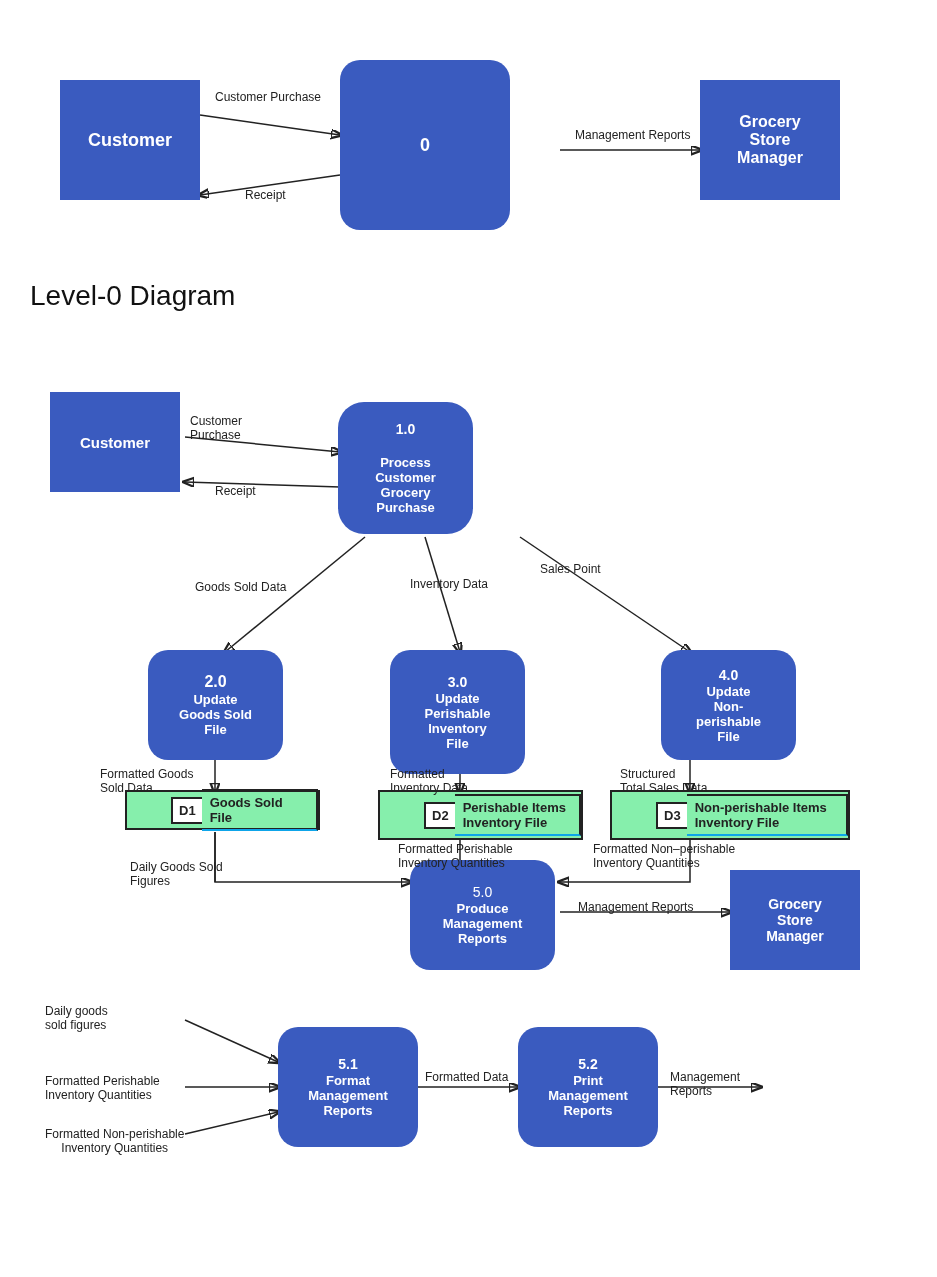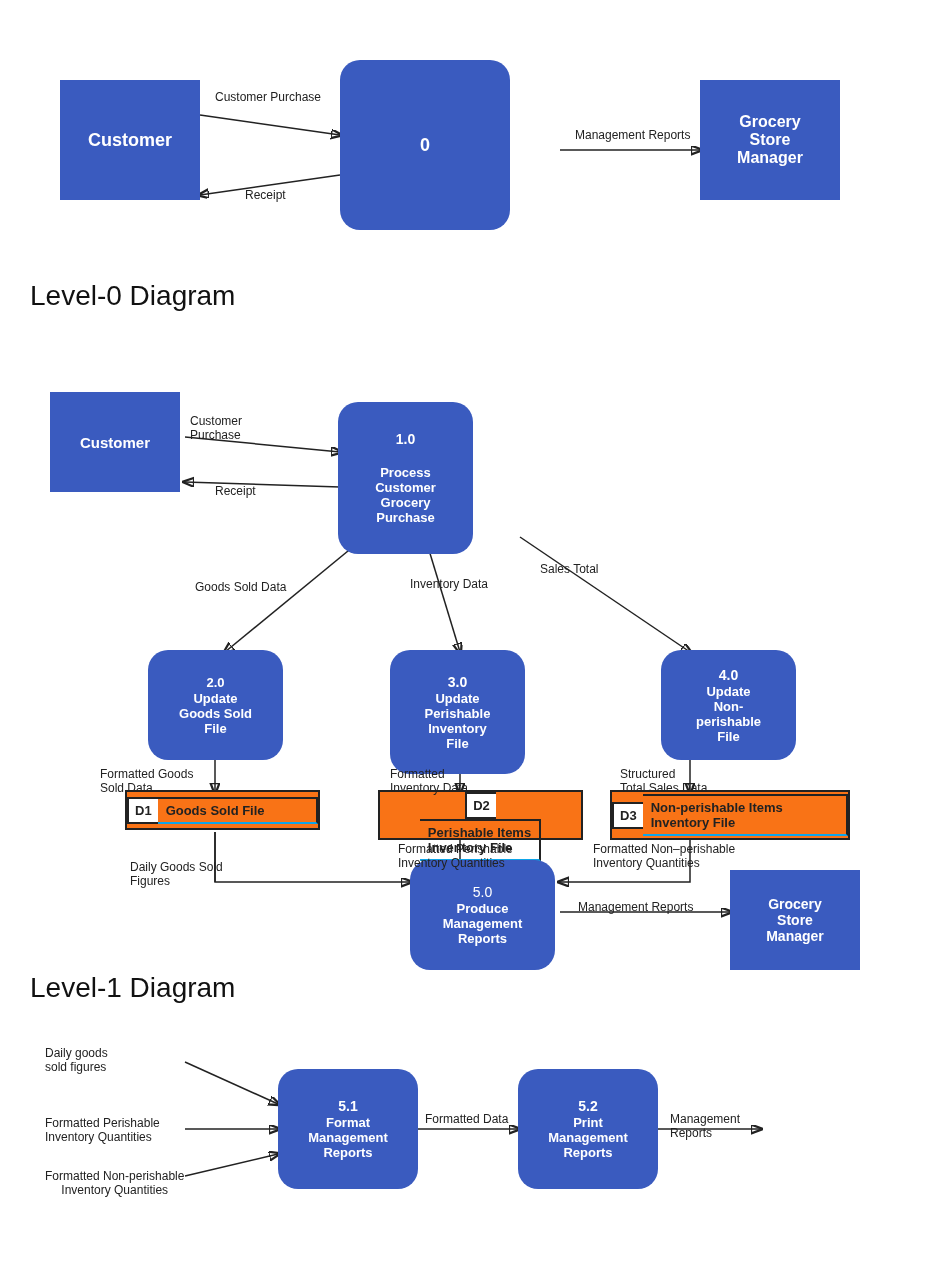--- a/index.html
+++ b/index.html
@@ -50,27 +50,28 @@
       font-weight: bold;
       display: flex;
       align-items: center;
       justify-content: center;
       text-align: center;
       border-radius: 20px;
       position: absolute;
     }
 
     .data-store {
-      background: #f97316;
+      background: #86efac;
       border: 2px solid #222;
       display: flex;
       align-items: center;
       position: absolute;
       font-weight: bold;
       font-size: 13px;
+      padding-left: 44px;
     }
 
     .data-store-label {
       background: #fff;
       border-left: 2px solid #222;
       border-top: 2px solid #222;
       border-bottom: 2px solid #222;
       padding: 4px 6px;
       font-weight: bold;
       font-size: 13px;
@@ -208,30 +209,30 @@
 
       <polyline points="660,510 660,560 530,560" marker-end="url(#ah2)" fill="none" stroke="#222" stroke-width="1.5"></polyline>
 
       <line x1="530" y1="590" x2="700" y2="590" marker-end="url(#ah2)"></line>
     </svg>
 
     <div class="entity-box" style="left:20px;top:70px;width:130px;height:100px;font-size:15px;">
       <span>Customer</span>
     </div>
 
-    <div class="process-circle" style="left:308px;top:80px;width:135px;height:152px;font-size:13px;flex-direction:column;gap:18px;">
+    <div class="process-circle" style="left:308px;top:80px;width:135px;height:132px;font-size:13px;flex-direction:column;gap:18px;border-radius:26px;">
       <span style="font-weight:bold;font-size:14px;">1.0</span>
       <span style="white-space:pre-line;font-weight:bold;">Process
 Customer
 Grocery
 Purchase</span>
     </div>
 
     <div class="process-circle" style="left:118px;top:328px;width:135px;height:110px;font-size:13px;flex-direction:column;gap:1px;">
-      <span style="font-weight:bold;font-size:13px;">2.0</span>
+      <span style="font-weight:bold;font-size:16px;">2.0</span>
       <span style="white-space:pre-line;font-weight:bold;">Update
 Goods Sold
 File</span>
     </div>
 
     <div class="process-circle" style="left:360px;top:328px;width:135px;height:124px;font-size:13px;flex-direction:column;gap:1px;">
       <span style="font-weight:bold;font-size:14px;">3.0</span>
       <span style="white-space:pre-line;font-weight:bold;">Update
 Perishable
 Inventory
@@ -244,21 +245,21 @@
 Non-
 perishable
 File</span>
     </div>
 
     <div class="data-store" style="left:95px;top:468px;width:195px;height:40px;">
       <div class="data-store-label">D1</div>
       <div class="data-store-name">Goods  Sold File</div>
     </div>
 
-    <div class="data-store" style="left:348px;top:468px;width:205px;height:50px;flex-direction:column;">
+    <div class="data-store" style="left:348px;top:468px;width:205px;height:50px;">
       <div class="data-store-label">D2</div>
       <div class="data-store-name" style="white-space:pre-line;">Perishable Items
 Inventory File</div>
     </div>
 
     <div class="data-store" style="left:580px;top:468px;width:240px;height:50px;">
       <div class="data-store-label">D3</div>
       <div class="data-store-name" style="white-space:pre-line;">Non-perishable Items
 Inventory File</div>
     </div>
@@ -274,39 +275,38 @@
       <span style="white-space:pre-line;text-align:center;">Grocery
 Store
 Manager</span>
     </div>
 
     <div class="flow-label" style="left:160px;top:92px;white-space:pre-line;">Customer
 Purchase</div>
     <div class="flow-label" style="left:185px;top:162px;">Receipt</div>
     <div class="flow-label" style="left:165px;top:258px;">Goods Sold Data</div>
     <div class="flow-label" style="left:380px;top:255px;">Inventory Data</div>
-    <div class="flow-label" style="left:510px;top:240px;">Sales Total</div>
+    <div class="flow-label" style="left:510px;top:240px;">Sales Point</div>
     <div class="flow-label" style="left:70px;top:445px;white-space:pre-line;">Formatted Goods
 Sold Data</div>
     <div class="flow-label" style="left:360px;top:445px;white-space:pre-line;">Formatted
 Inventory Data</div>
     <div class="flow-label" style="left:590px;top:445px;white-space:pre-line;">Structured
 Total Sales  Data</div>
     <div class="flow-label" style="left:100px;top:538px;white-space:pre-line;">Daily Goods Sold
 Figures</div>
     <div class="flow-label" style="left:368px;top:520px;white-space:pre-line;">Formatted Perishable
 Inventory  Quantities</div>
     <div class="flow-label" style="left:563px;top:520px;white-space:pre-line;">Formatted Non–perishable
 Inventory Quantities</div>
     <div class="flow-label" style="left:548px;top:578px;">Management Reports</div>
   </div>
 </div>
 
 <div class="diagram-section">
-  <h2>Level-1 Diagram</h2>
 
   <div class="level1-diagram">
     <svg class="arrows">
       <defs>
         <marker id="ah3" markerWidth="8" markerHeight="8" refX="6" refY="3" orient="auto">
           <path d="M0,0 L0,6 L8,3 z" fill="#222"></path>
         </marker>
       </defs>
 
       <line x1="155" y1="48" x2="248" y2="90" marker-end="url(#ah3)"></line>

